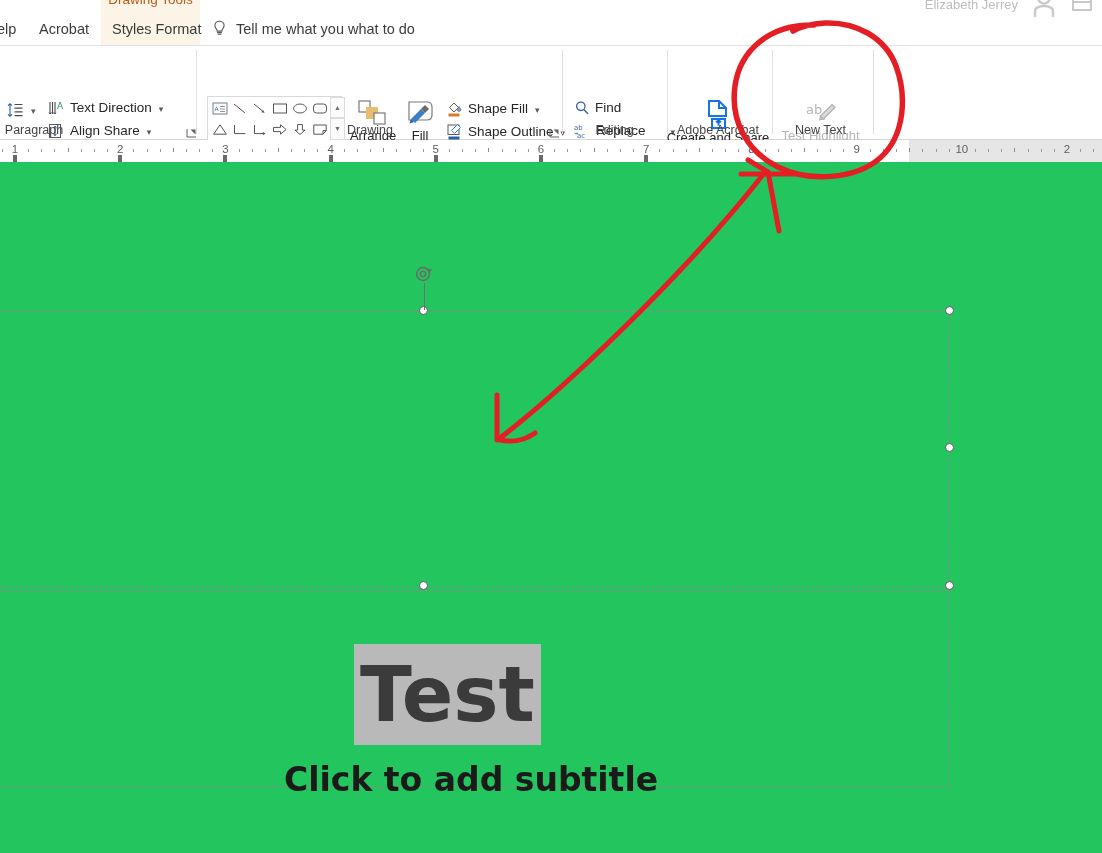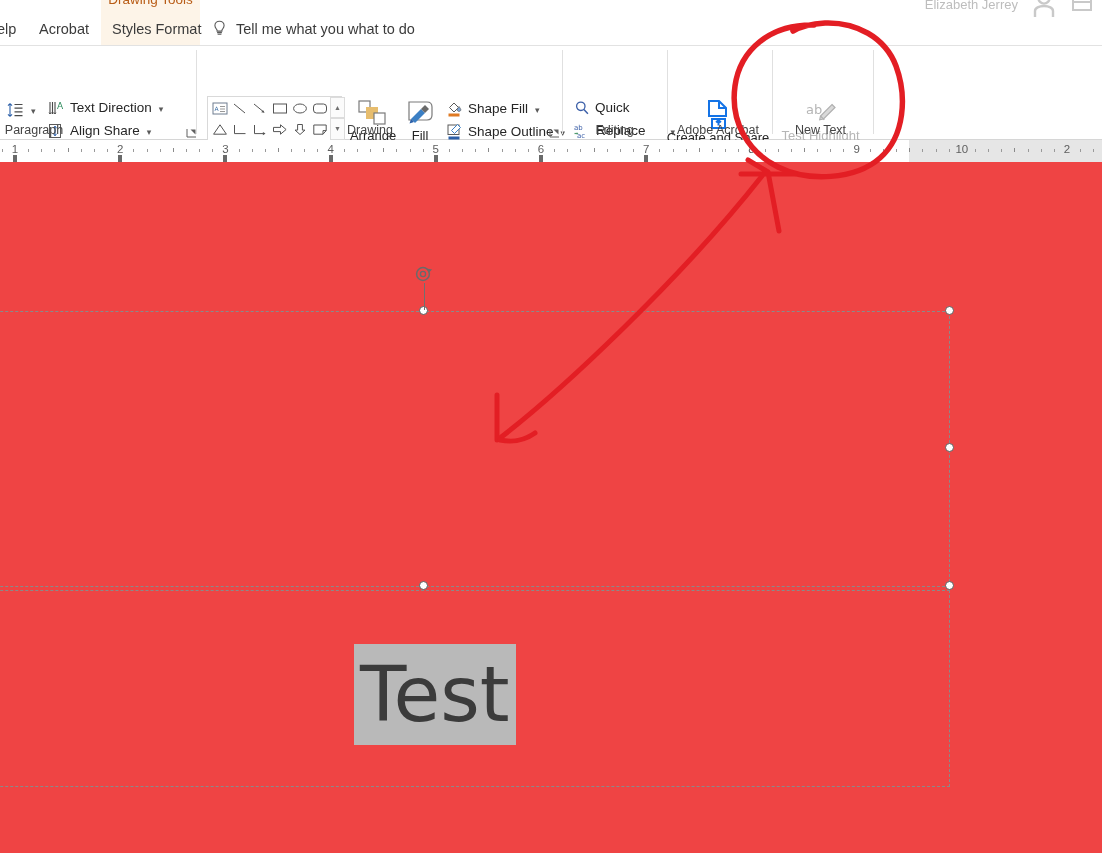--- a/index.html
+++ b/index.html
@@ -104,21 +104,21 @@
   }
   .ruler-off { position: absolute; top: 0; height: 22px; background: #e6e6e6; }
   .r-num { position: absolute; top: 3px; font-size: 11.5px; color: #5e5e5e; transform: translateX(-50%); }
   .r-tick { position: absolute; top: 9px; width: 1px; height: 3px; background: #9a9a9a; }
   .r-tickmid { position: absolute; top: 8px; width: 1px; height: 4px; background: #8a8a8a; }
   .r-tabstop { position: absolute; top: 15px; width: 4px; height: 7px; background: #6a6a6a; }
 
   
   .canvas {
     position: absolute; left: 0; top: 162px; width: 1102px; height: 691px;
-    background: #ef4444; overflow: hidden;
+    background: #22c55e; overflow: hidden; font-weight: bold;
   }
 
   .ph-title {
     position: absolute; left: -120px; top: 149px; width: 1070px; height: 276px;
     border: 1px dashed #8a8a8a;
   }
   .ph-sub {
     position: absolute; left: -120px; top: 428px; width: 1070px; height: 197px;
     border: 1px dashed #8a8a8a;
   }
@@ -418,21 +418,21 @@
     </div>
     <div class="divider" style="left:562px;"></div>
 
     <div class="smallbtn" style="left:574px; top:54px;">
       <span class="ico">
         <svg width="16" height="16" viewBox="0 0 16 16">
             <circle cx="6.8" cy="6.3" r="4.2" fill="none" stroke="#3b5fa8" stroke-width="1.3"></circle>
             <path d="M9.9 9.6l4 4.2" stroke="#3b5fa8" stroke-width="1.5"></path>
           </svg>
       </span>
-      <span class="cap">Quick</span>
+      <span class="cap">Find</span>
     </div>
 
     <div class="smallbtn" style="left:574px; top:77px;">
       <span class="ico">
         <svg width="17" height="16" viewBox="0 0 17 16">
           <text x="0" y="7" font-size="7" fill="#3b5fa8" font-family="DejaVu Sans">ab</text>
           <text x="3" y="15" font-size="7" fill="#3b5fa8" font-family="DejaVu Sans">ac</text>
           <path d="M.5 10.5h2.5" stroke="#4f9a6e" stroke-width="1.2"></path>
           <path d="M2.8 9.2l1.6 1.3-1.6 1.3z" fill="#4f9a6e"></path>
         </svg>
@@ -600,20 +600,21 @@
       <svg width="22" height="20" viewBox="0 0 22 20">
         <circle cx="9" cy="9" r="6.4" fill="none" stroke="#6a6a6a" stroke-width="1.5"></circle>
         <circle cx="9" cy="9" r="2.6" fill="none" stroke="#6a6a6a" stroke-width="1.4"></circle>
         <path d="M12.5 3.4l5.6 1.2-3.4 3.2z" fill="#6a6a6a"></path>
       </svg>
     </div>
 
     <div class="title-text">Test</div>
 
     <div class="ph-sub"></div>
+    <div class="subtitle-text">Click to add subtitle</div>
   </div>
 
   <svg class="annot" viewBox="0 0 1102 853">
 
     <path d="M814 25 C 770 24, 740 50, 735 86 C 730 122, 748 152, 778 167
              C 808 182, 855 180, 880 158 C 905 136, 907 96, 896 66
              C 885 37, 856 22, 825 23 C 810 24, 800 27, 793 31" fill="none" stroke="#e31e24" stroke-width="5.5" stroke-linecap="round" stroke-linejoin="round"></path>
 
     <path d="M500 438 C 560 392, 680 280, 762 176" fill="none" stroke="#e31e24" stroke-width="5" stroke-linecap="round"></path>
     <path d="M497 395 L 497 440" fill="none" stroke="#e31e24" stroke-width="5" stroke-linecap="round"></path>

